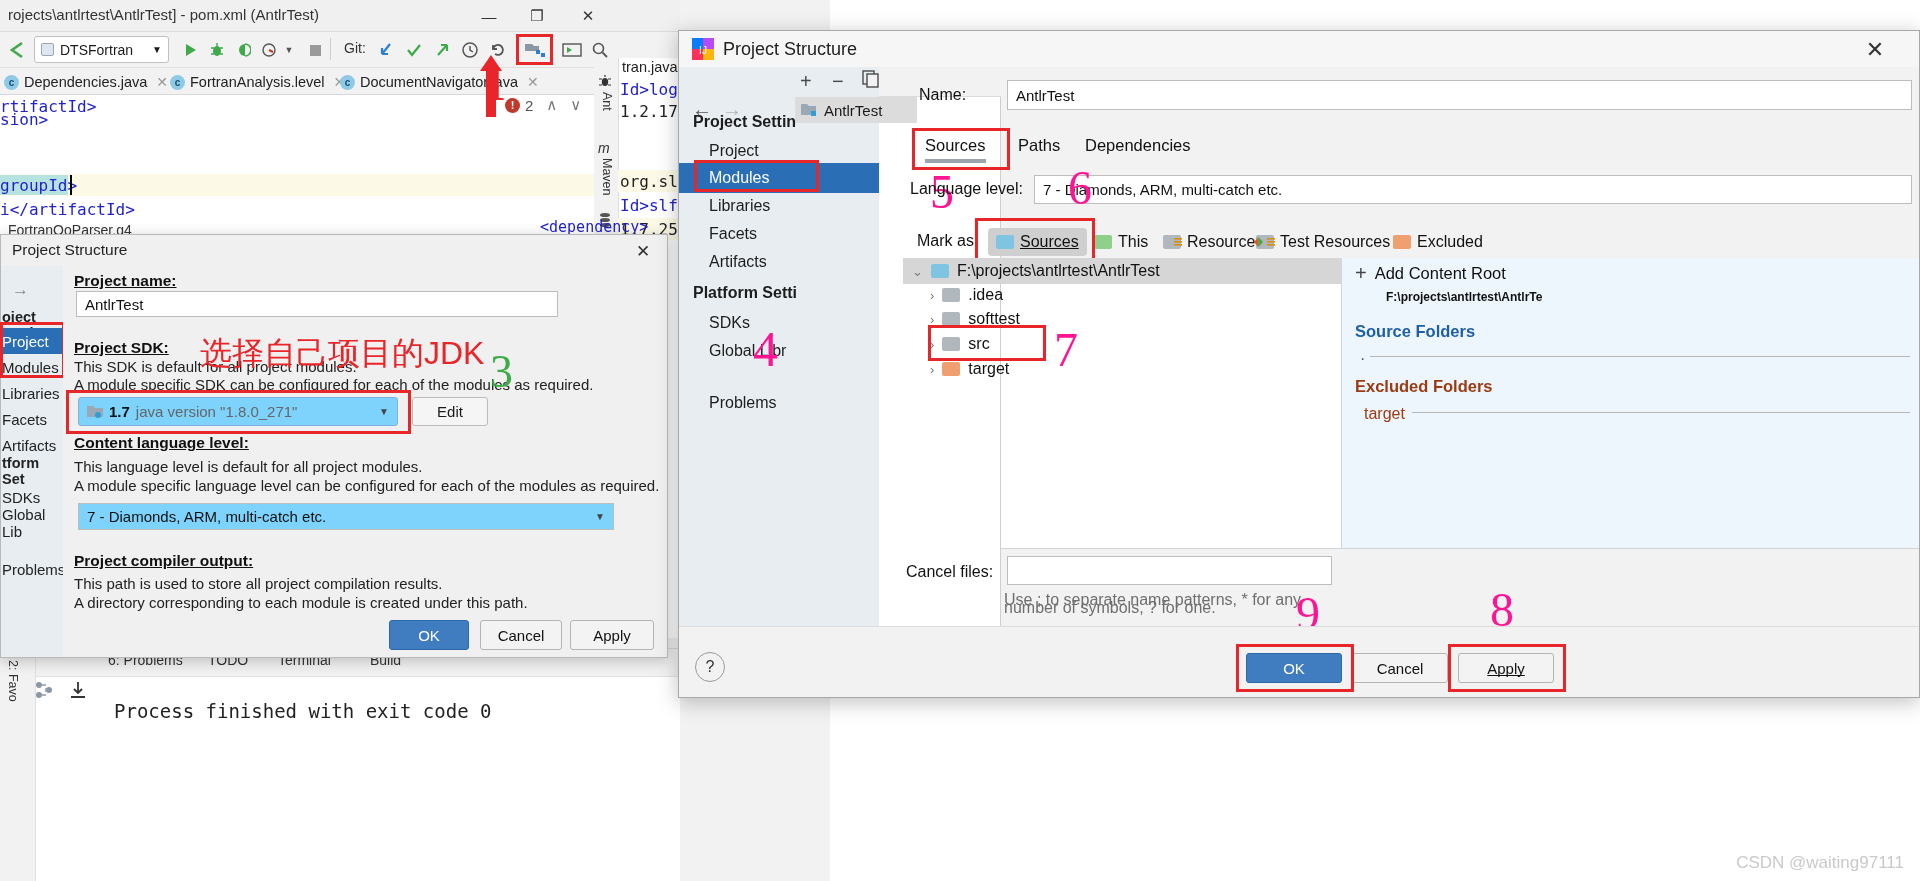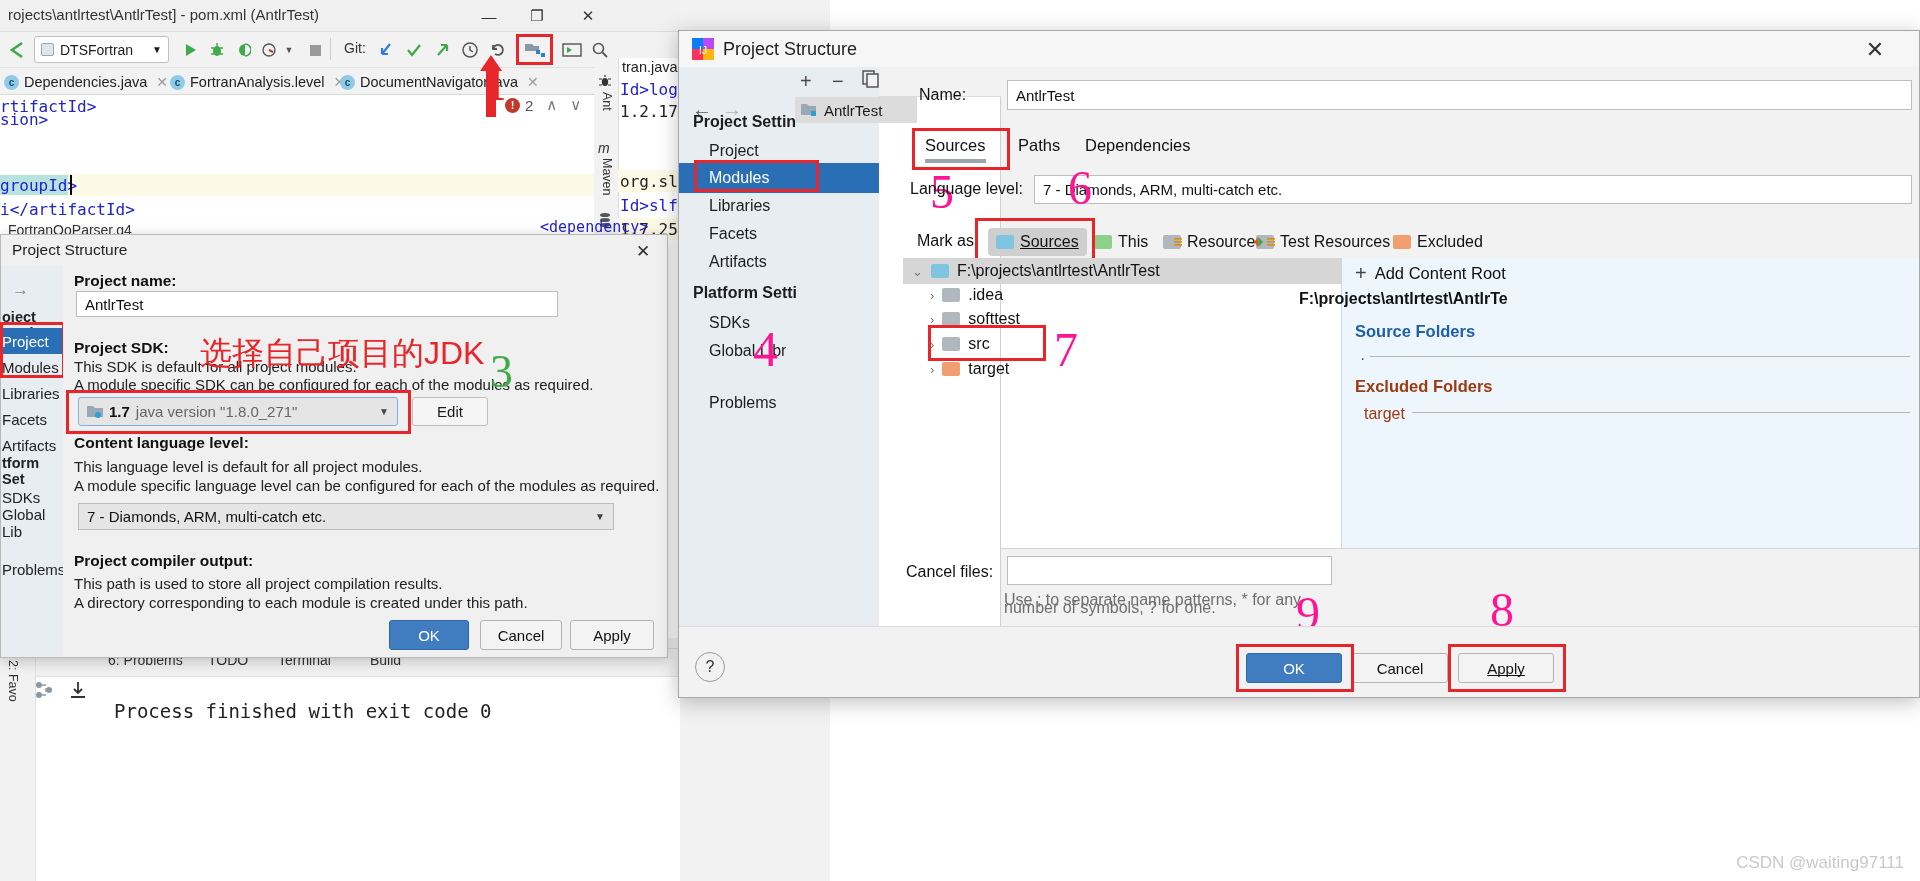--- a/index.html
+++ b/index.html
@@ -70,24 +70,24 @@
   #ps-small-close { left:630px; top:240px; width:26px; height:22px; display:flex; align-items:center; justify-content:center; color:#333; font-size:17px; }
   #ps-small-sidebar { left:1px; top:266px; width:62px; height:391px; background:#e8edf1; }
   #ps-small-back { left:12px; top:280px; font-size:17px; color:#8a8a8a; }
   .pss-item { left:0; width:62px; height:26px; display:flex; align-items:center; padding-left:2px; font-size:15px; color:#222; }
   .pss-item.head { font-weight:bold; font-size:14.5px; }
   .pss-item.sel { background:#2a6fb5; color:#fff; }
   #pss-red-box { left:0px; top:322px; width:65px; height:56px; border:3px solid #e8262a; }
   #num2 { left:68px; top:278px; font-size:46px; color:#3faa4a; font-family:"Liberation Serif", serif; }
 
   #ps-small-body { left:63px; top:266px; width:604px; height:391px; background:#f0f0f0; }
-  .lbl-b { font-weight:bold; font-size:15.5px; color:#111; }
+  .lbl-b { font-weight:bold; font-size:15.5px; color:#111;text-decoration:underline; }
   .lbl-n { font-size:15px; color:#222; }
   .txtfield { background:#fff; border:1px solid #bdbdbd; display:flex; align-items:center; padding:0 8px; font-size:15px; color:#111; }
-  .combo { background:#e5e5e5; border:1px solid #bdbdbd; display:flex; align-items:center; padding:0 8px; font-size:15px; color:#111; justify-content:space-between; }
+  .combo { background:#7dd3fc; border:1px solid #bdbdbd; display:flex; align-items:center; padding:0 8px; font-size:15px; color:#111; justify-content:space-between; }
   #sdk-combo { left:78px; top:397px; width:320px; height:29px; border:1px solid #7fb1e0; border-radius:3px; gap:6px; }
   #sdk-redbox { left:66px; top:390px; width:345px; height:44px; border:3px solid #e8262a; }
   #edit-btn { left:412px; top:397px; width:76px; height:29px; background:#f5f5f5; border:1px solid #bdbdbd; border-radius:3px;
               display:flex; align-items:center; justify-content:center; font-size:15px; }
   #cn-note { left:200px; top:332px; font-size:32px; color:#e8262a; font-family:"Liberation Sans", sans-serif; white-space:nowrap; }
   #num3 { left:490px; top:345px; font-size:46px; color:#3faa4a; font-family:"Liberation Serif", serif; }
 
   .btn { height:30px; border:1px solid #b4b4b4; background:#f3f3f3; border-radius:3px;
          display:flex; align-items:center; justify-content:center; font-size:15px; color:#111; }
   .btn.primary { background:#3f7cc0; border-color:#2f68a8; color:#fff; }
@@ -136,21 +136,21 @@
 
   #tree { left:1001px; top:258px; width:340px; height:290px; background:#ffffff; border-top:1px solid #d4d4d4; }
   #tree-root { left:903px; top:258px; width:438px; height:26px; background:#d6d6d6; }
   .trow { height:26px; display:flex; align-items:center; gap:8px; font-size:16px; color:#111; }
   .chev { color:#777; font-size:13px; }
   #src-redbox { left:928px; top:325px; width:118px; height:36px; border:3px solid #e8262a; }
   #num7 { left:1054px; top:322px; font-size:48px; color:#ff1493; font-family:"Liberation Serif", serif; }
 
   #right-info { left:1341px; top:258px; width:578px; height:290px; background:#eef6fd; border-left:1px solid #cfd8e0; }
   #add-root { left:1355px; top:262px; display:flex; align-items:center; gap:8px; font-size:16.5px; color:#111; }
-  #root-path { left:1299px; top:290px; font-size:16px; font-weight:bold; color:#111; }
+  #root-path { left:1386px; top:290px; font-size:12px; font-weight:bold; color:#111; }
   #src-folders-h { left:1355px; top:322px; font-size:16.5px; font-weight:bold; color:#1f5fa8;text-align:right; }
   #src-dot { left:1360px; top:350px; font-size:16px; color:#555; }
   #src-line { left:1370px; top:356px; width:540px; height:1px; background:#b8b8b8; }
   #exc-folders-h { left:1355px; top:377px; font-size:16.5px; font-weight:bold; color:#9c3a10; }
   #exc-target { left:1364px; top:405px; font-size:16px; color:#9c3a10; }
   #exc-line { left:1412px; top:412px; width:498px; height:1px; background:#b8b8b8; }
 
   #exclude-row { left:1001px; top:548px; width:918px; height:84px; background:#f2f2f2; border-top:1px solid #d4d4d4; }
   #exclude-label { left:906px; top:563px; font-size:16px; color:#111; }
   #exclude-field { left:1007px; top:556px; width:325px; height:29px; }

